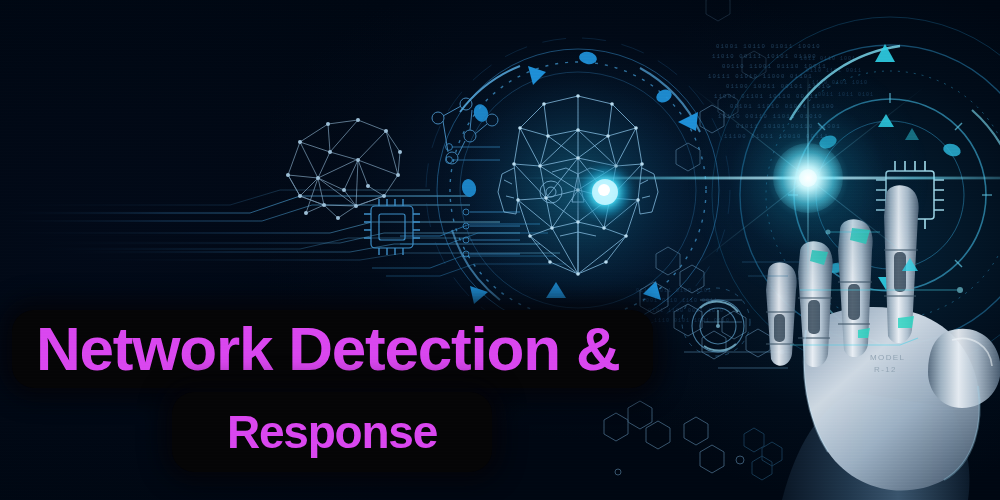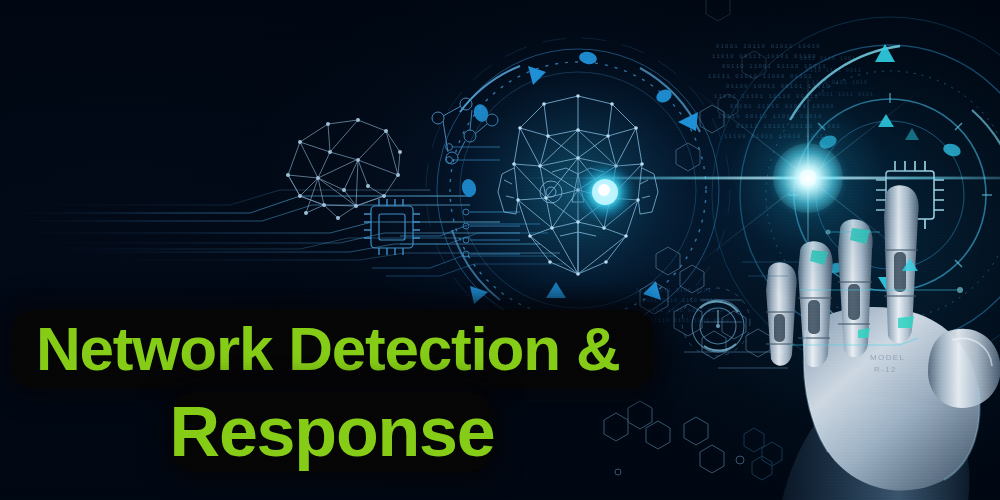--- a/index.html
+++ b/index.html
@@ -72,30 +72,30 @@
   .plate{
     position:absolute;
     background:#050506;
     border-radius:22px;
     display:flex;align-items:center;justify-content:center;
     box-shadow:0 0 22px 10px rgba(3,4,8,.85);
   }
   .plate1{left:12px;top:310px;width:641px;height:78px;justify-content:flex-start;padding-left:0;}
   .plate2{left:172px;top:392px;width:320px;height:80px;}
   .title-line{
-    color:#84cc16;
+    color:#d946ef;
     font-family:"Liberation Sans", sans-serif;
     font-weight:bold;
     font-size:62px;
     letter-spacing:-1.2px;
     line-height:1;
     white-space:nowrap;
   }
   .plate1 .title-line{margin-left:24px;}
-  .plate2 .title-line{font-size:70px;}
+  .plate2 .title-line{font-size:46px;}
 
   .noise{
     position:absolute;inset:0;
     opacity:.055;
     background-image:repeating-linear-gradient(0deg, rgba(255,255,255,.9) 0px, rgba(255,255,255,0) 1px, rgba(255,255,255,0) 3px);
     mix-blend-mode:overlay;
     pointer-events:none;
   }
 </style>
 </head>

